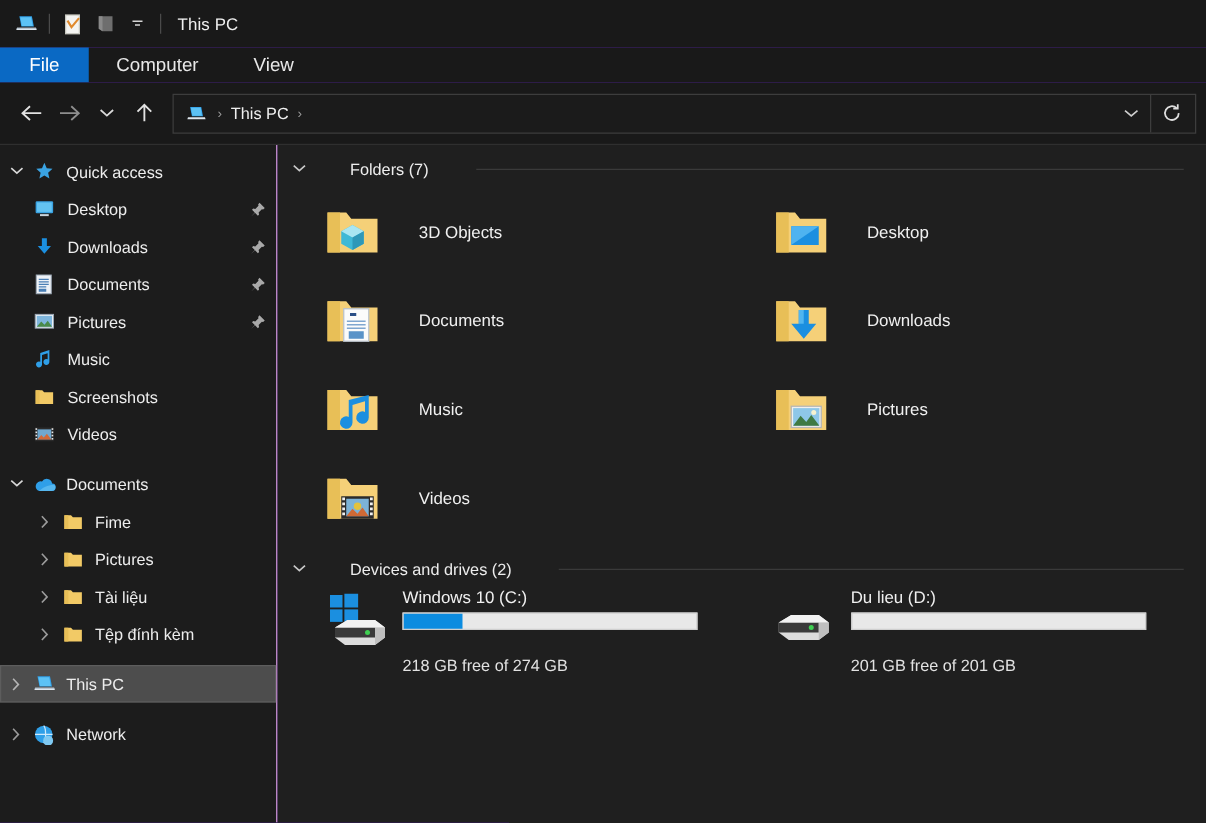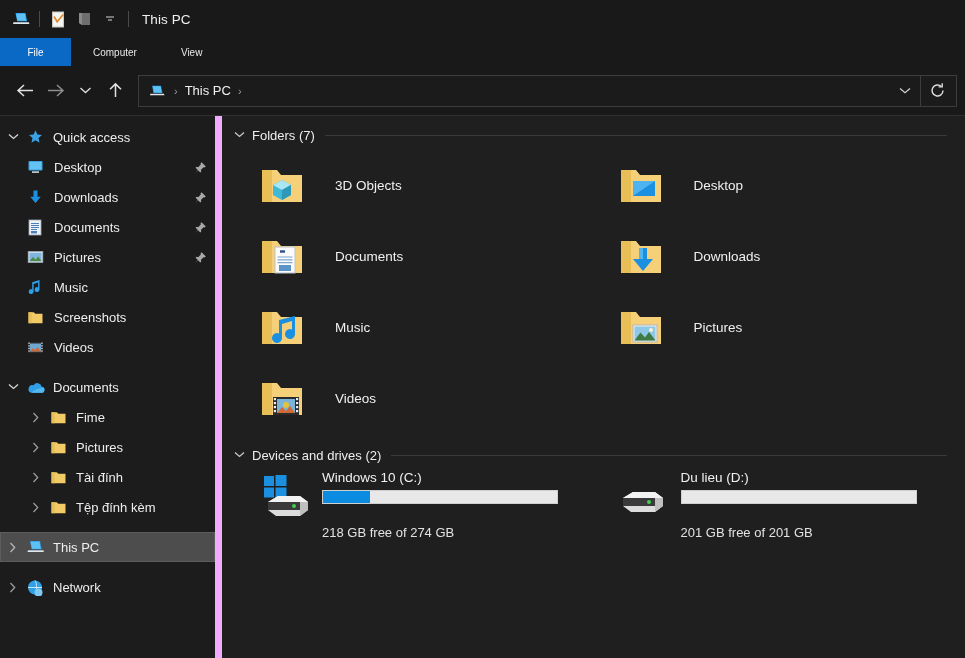--- a/index.html
+++ b/index.html
@@ -20,21 +20,21 @@
     padding-left: 8px;
   }
   .qa-icon { width: 26px; height: 26px; display: flex; align-items: center; justify-content: center; }
   .vsep { width: 1px; height: 16px; background: #4a4a4a; margin: 0 5px; }
   .title-text { font-size: 13.5px; color: #f0f0f0; margin-left: 8px; letter-spacing: .1px; }
 
   
   .tabs { height: 28px; flex: 0 0 28px; display: flex; align-items: stretch; background: #191919; }
   .tab {
     display: flex; align-items: center; justify-content: center;
-    font-size: 10px; color: #e8e8e8; padding: 0 16px; min-width: 44px;
+    font-size: 15px; color: #e8e8e8; padding: 0 16px; min-width: 44px;
   }
   .tab.file { background: #0a69c4; color: #fff; width: 71px; padding: 0; }
   .tab.plain { padding: 0 22px; }
 
   
   .addrrow {
     height: 50px; flex: 0 0 50px;
     display: flex; align-items: center;
     padding: 0 8px 0 10px;
     background: #191919;
@@ -54,41 +54,41 @@
   .crumb-sep { color: #9a9a9a; font-size: 11px; padding: 0 7px; }
   .crumb-text { font-size: 13px; color: #efefef; }
   .addr-right { margin-left: auto; display: flex; align-items: center; height: 100%; }
   .addr-chev { width: 30px; height: 100%; display:flex; align-items:center; justify-content:center; color:#cfcfcf; font-size: 11px;}
   .addr-refresh { width: 34px; height: 100%; display:flex; align-items:center; justify-content:center; color:#dcdcdc; border-left:1px solid #3d3d3d;}
 
   
   .body { flex: 1; display: flex; min-height: 0; }
   .sidebar {
     width: 222px; flex: 0 0 222px; background: #1c1c1c;
-    border-right: 7px solid #f0abfc; padding-top: 6px; overflow: hidden;
+    border-right: 1px solid #f0abfc; padding-top: 6px; overflow: hidden;
   }
   .content { flex: 1; background: #1f1f1f; padding: 0 14px 0 12px; overflow: hidden; }
 
   
   .trow { height: 30px; display: flex; align-items: center; padding-right: 8px; position: relative; padding-left: 13px; }
   .trow.sel { background: #4d4d4d; outline: 1px solid #5d5d5d; outline-offset: -1px; }
   .chev {
     width: 22px; min-width: 22px; display: flex; align-items: center; justify-content: center;
     color: #9b9b9b; font-size: 10px;
   }
   .chev.open { color: #d8d8d8; font-size: 11px; }
   .ticon { width: 22px; min-width: 22px; display: flex; align-items: center; justify-content: center; margin-right: 7px; }
   .tlabel { font-size: 13px; color: #ededed; white-space: nowrap; }
   .pin { margin-left: auto; width: 14px; height: 14px; display:flex; align-items:center; justify-content:center; }
   .ind0 { padding-left: 2px; }
   .ind1 { padding-left: 24px; }
   .ind1 .ticon { margin-right: 8px; }
 
   
-  .sechead { height: 30px; display: flex; align-items: center; margin-top: 4px; }
+  .sechead { height: 30px; display: flex; align-items: center; margin-top: 4px; gap: 28px; }
   .sechead .schev { width: 18px; color: #c8c8c8; font-size: 11px; display:flex; align-items:center; }
   .sechead .sname { font-size: 13px; color: #ededed; white-space: nowrap; }
   .sechead .sline { flex: 1; height: 1px; background: #3a3a3a; margin-left: 10px; margin-right: 4px; }
 
   .grid { display: flex; flex-wrap: wrap; }
   .tile { width: 50%; height: 71px; display: flex; align-items: center; padding-left: 22px; }
   .tile .ic { width: 52px; min-width: 52px; height: 52px; display: flex; align-items: center; justify-content: center; }
   .tile .nm { font-size: 13.5px; color: #f0f0f0; margin-left: 27px; }
 
   .dgrid { display: flex; flex-wrap: wrap; }
@@ -362,21 +362,21 @@
           <svg width="8" height="11" viewBox="0 0 8 11">
               <path d="M1.5 1l4.2 4.5L1.5 10" stroke="#9b9b9b" stroke-width="1.3" fill="none"></path>
             </svg>
         </div>
         <div class="ticon">
           <svg width="17" height="15" viewBox="0 0 17 15">
               <path d="M1.5 2.2h5.3l1.5 1.6h7.2v9.4H1.5z" fill="#f2ca66"></path>
               <path d="M1.5 2.2h3.2v11H1.5z" fill="#e8bf57"></path>
             </svg>
         </div>
-        <div class="tlabel">Tài đính</div>
+        <div class="tlabel">Tài liệu</div>
       </div>
 
       <div class="trow">
         <div class="chev" style="margin-left:12px">
           <svg width="8" height="11" viewBox="0 0 8 11">
               <path d="M1.5 1l4.2 4.5L1.5 10" stroke="#9b9b9b" stroke-width="1.3" fill="none"></path>
             </svg>
         </div>
         <div class="ticon">
           <svg width="17" height="15" viewBox="0 0 17 15">

